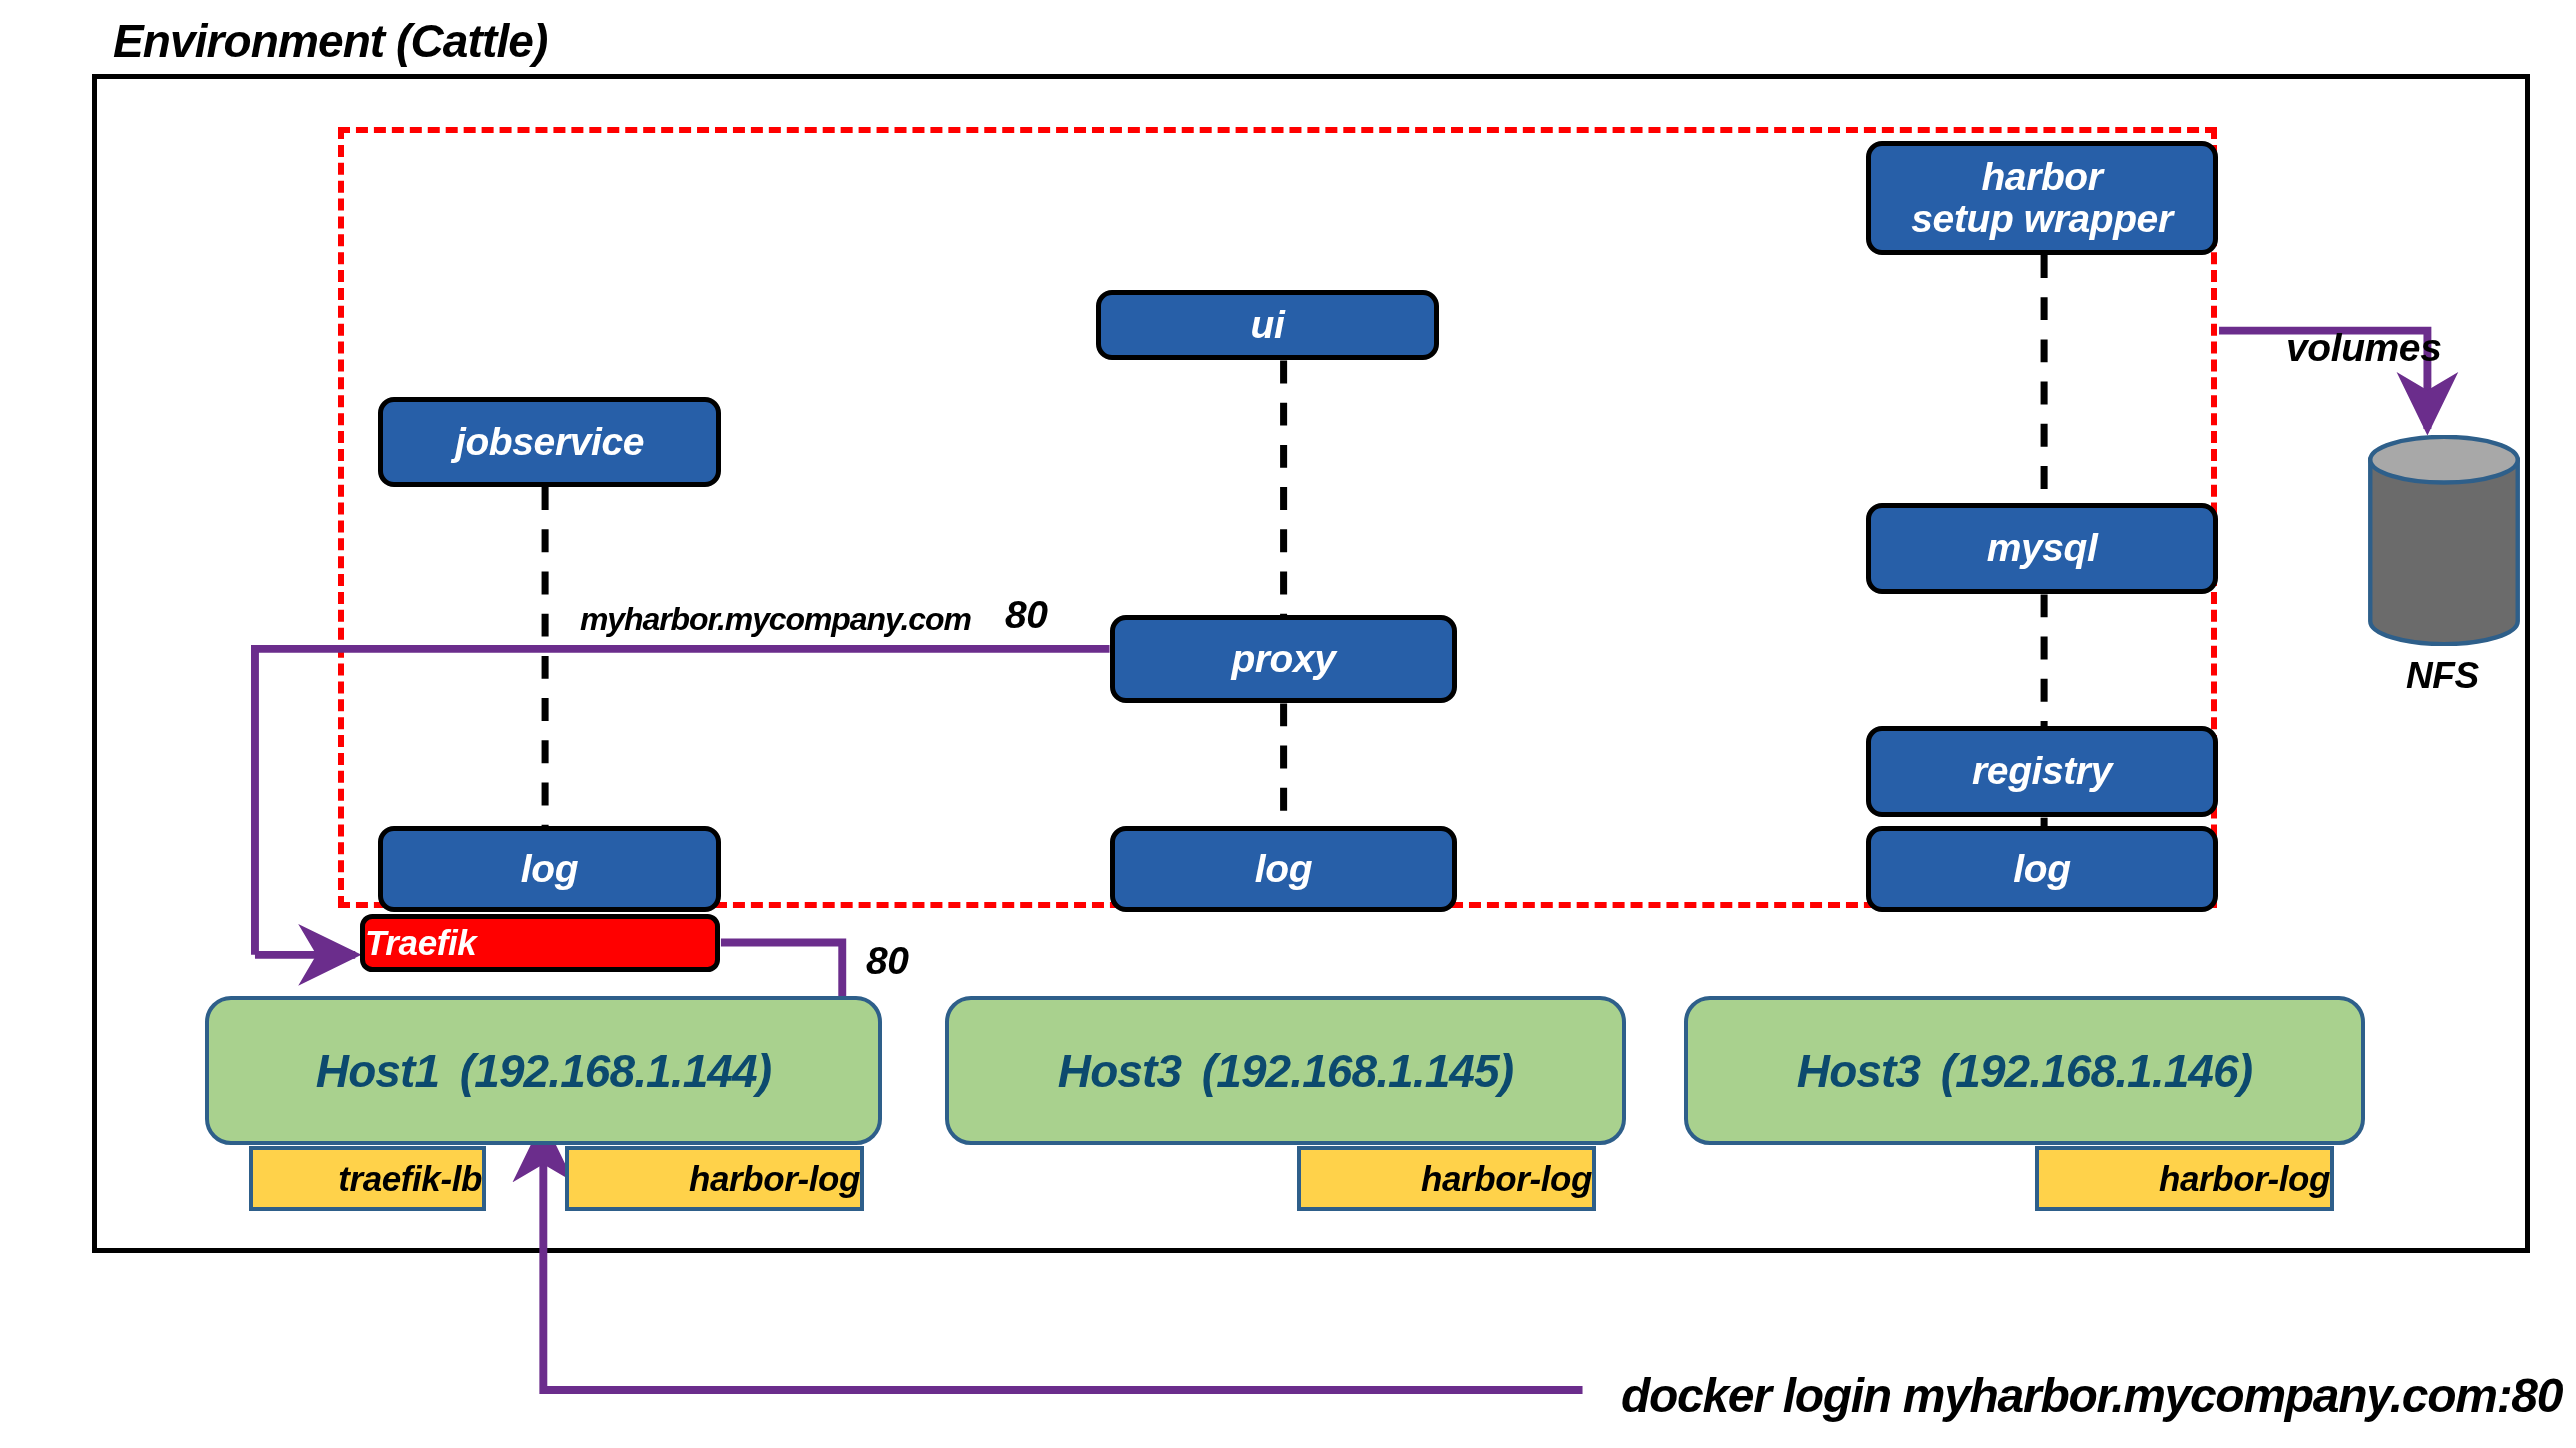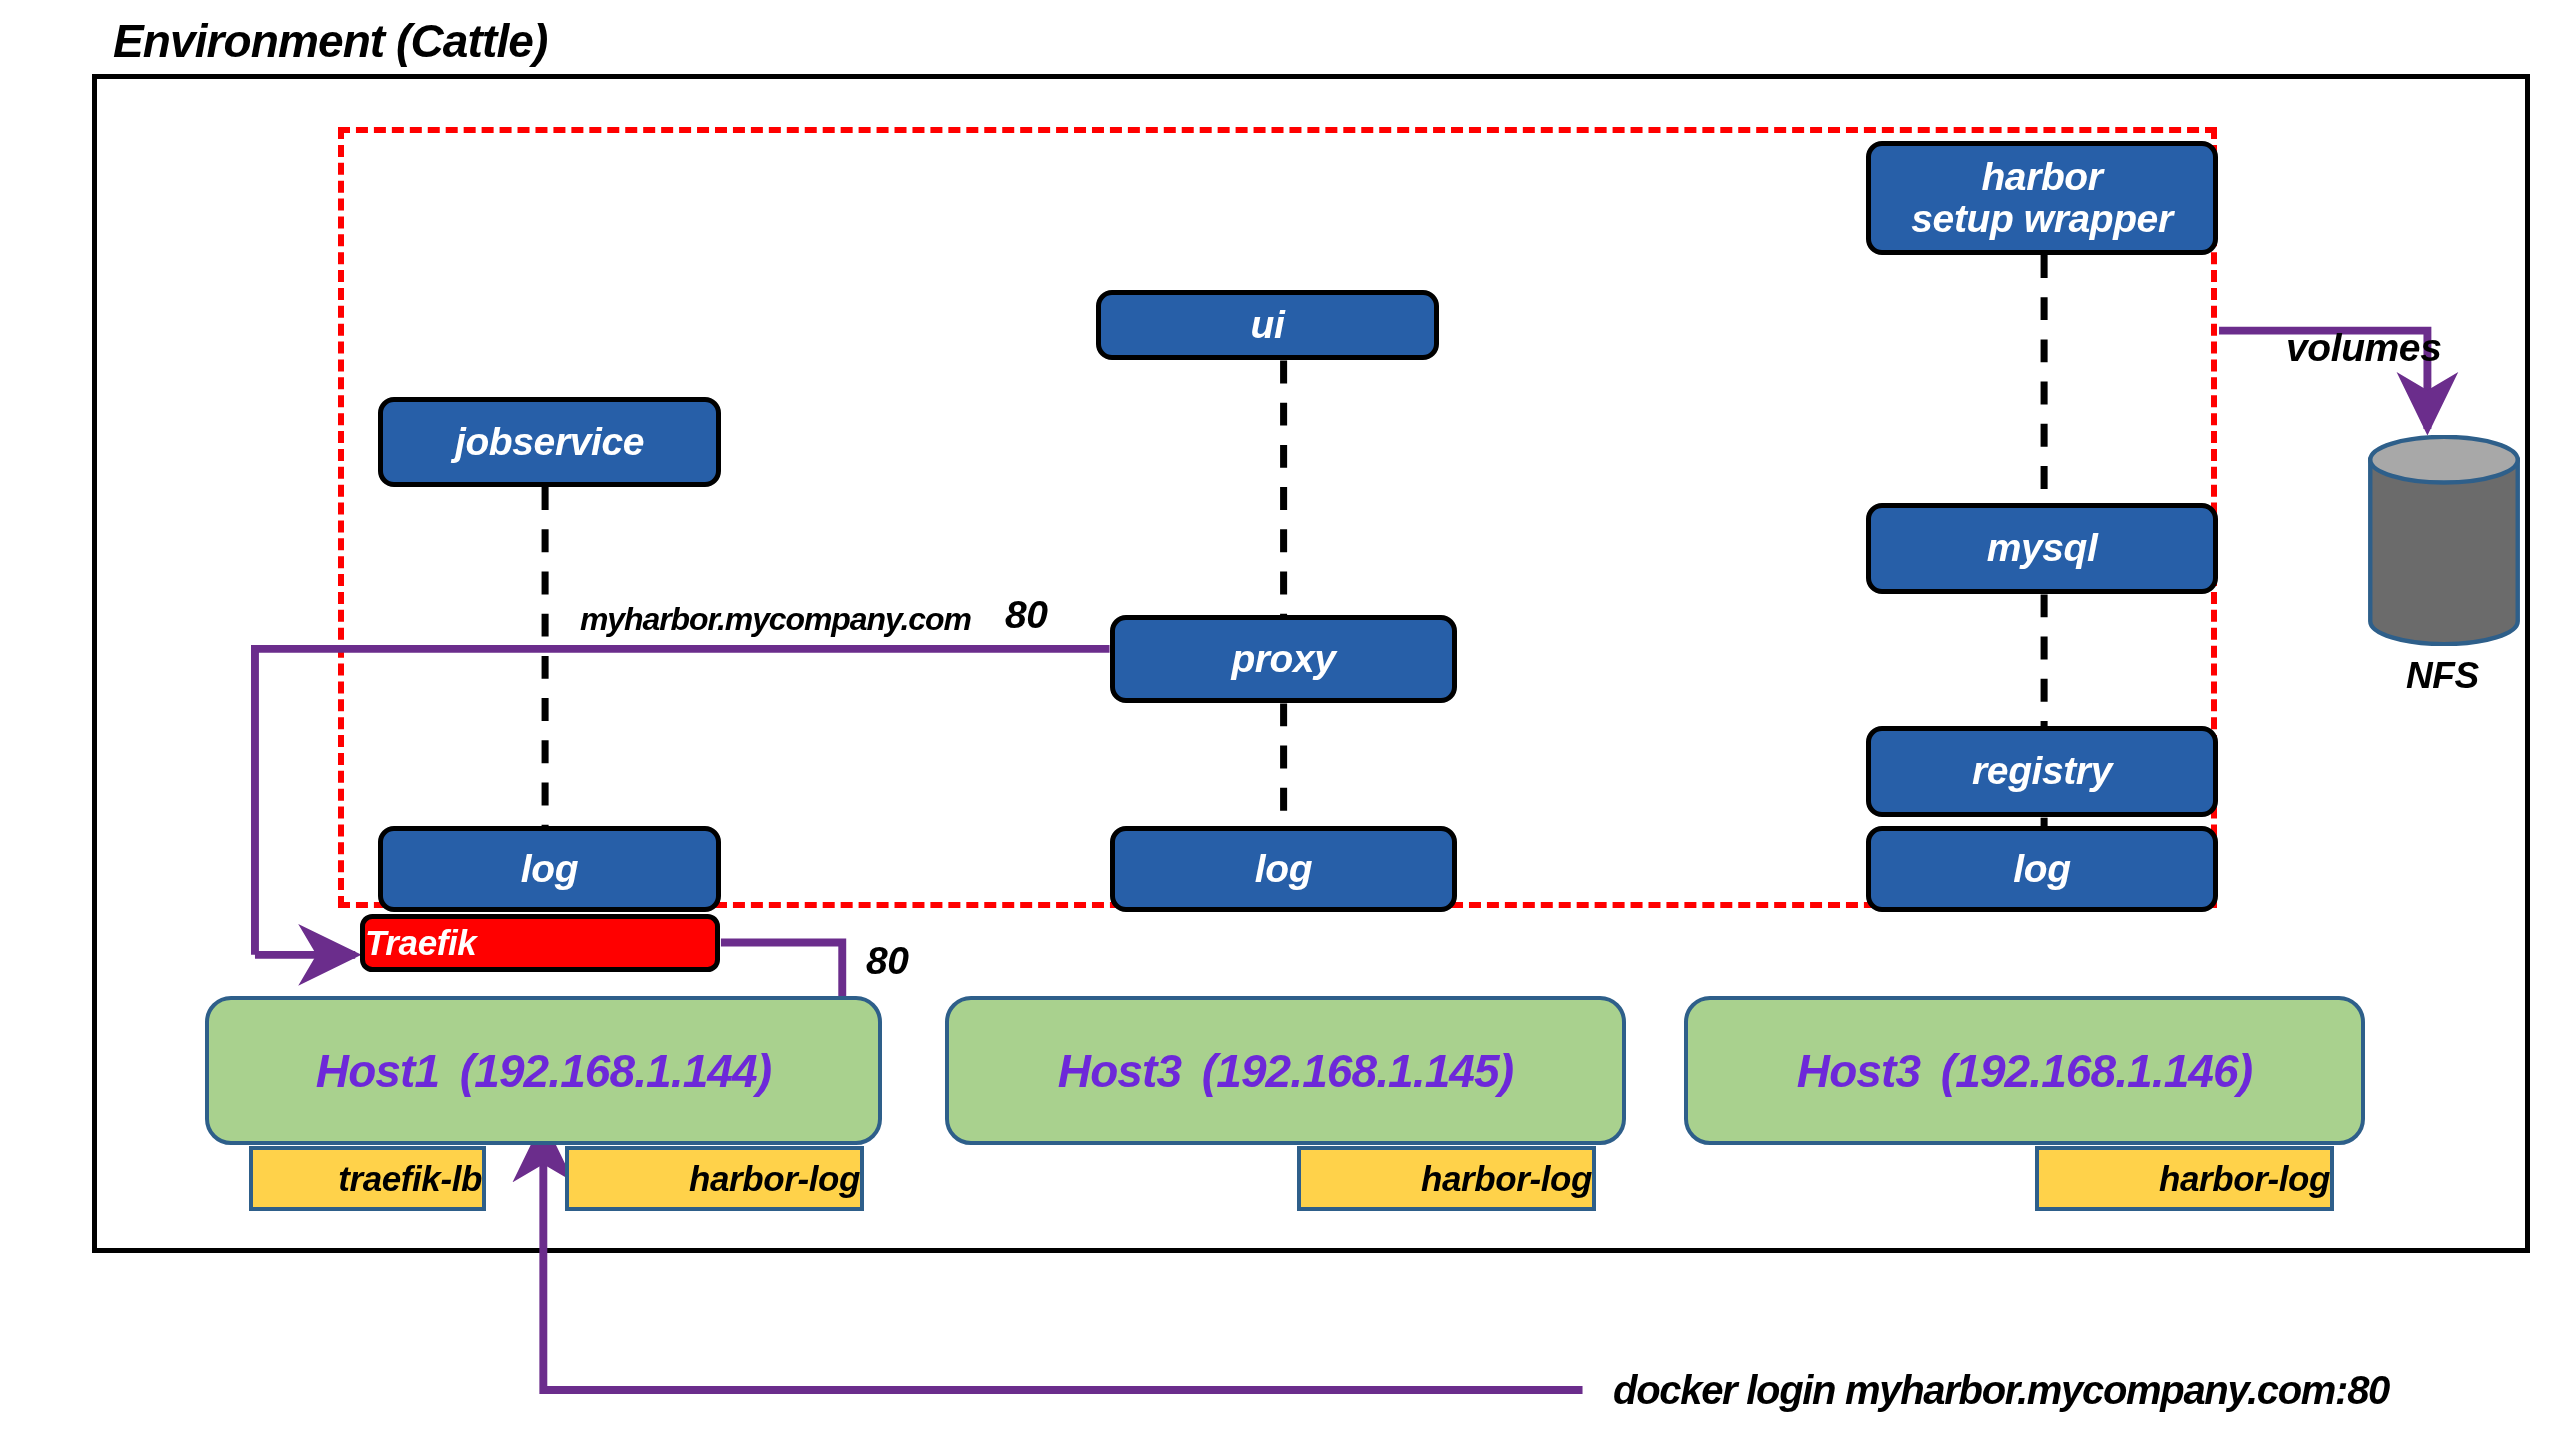--- a/index.html
+++ b/index.html
@@ -46,41 +46,41 @@
     letter-spacing:-0.4px;
   }
 
   
   .host{
     position:absolute;background:#A9D18E;border:4.4px solid #2E5F8A;
     border-radius:26px;box-sizing:border-box;
     display:flex;align-items:center;justify-content:center;
   }
   .host-label{
-    font-size:46px;font-weight:bold;font-style:italic;color:#6d28d9;
+    font-size:46px;font-weight:bold;font-style:italic;color:#0c4a6e;
     letter-spacing:-0.9px;white-space:nowrap;
   }
   .host-label .pre{padding-right:8.8px;}
 
   
   .tag{
     position:absolute;background:#FFD24A;border:4.4px solid #2E5F8A;
     box-sizing:border-box;display:flex;align-items:center;justify-content:flex-end;
     font-size:35px;font-weight:bold;font-style:italic;color:#000;
     letter-spacing:-0.4px;white-space:nowrap;
   }
 
   
   .lbl{position:absolute;color:#000;font-weight:bold;font-style:italic;
        white-space:nowrap;letter-spacing:-0.4px;}
   .lbl.small{font-size:32px;letter-spacing:-1.1px;}
   .lbl.port{font-size:39px;}
   .lbl.vol{font-size:39px;margin-top:40px;}
   .lbl.nfs{font-size:37px;}
-  .lbl.cmd{font-size:40px;letter-spacing:-1.3px;}
+  .lbl.cmd{font-size:48px;letter-spacing:-1.3px;margin-left:8px;}
 
   
   #wires{position:absolute;left:0;top:0;width:2576px;height:1449px;
          pointer-events:none;}
 
   
   .nfs-cyl{position:absolute;left:2365px;top:435px;width:158px;height:211px;}
 </style>
 </head>
 <body>

